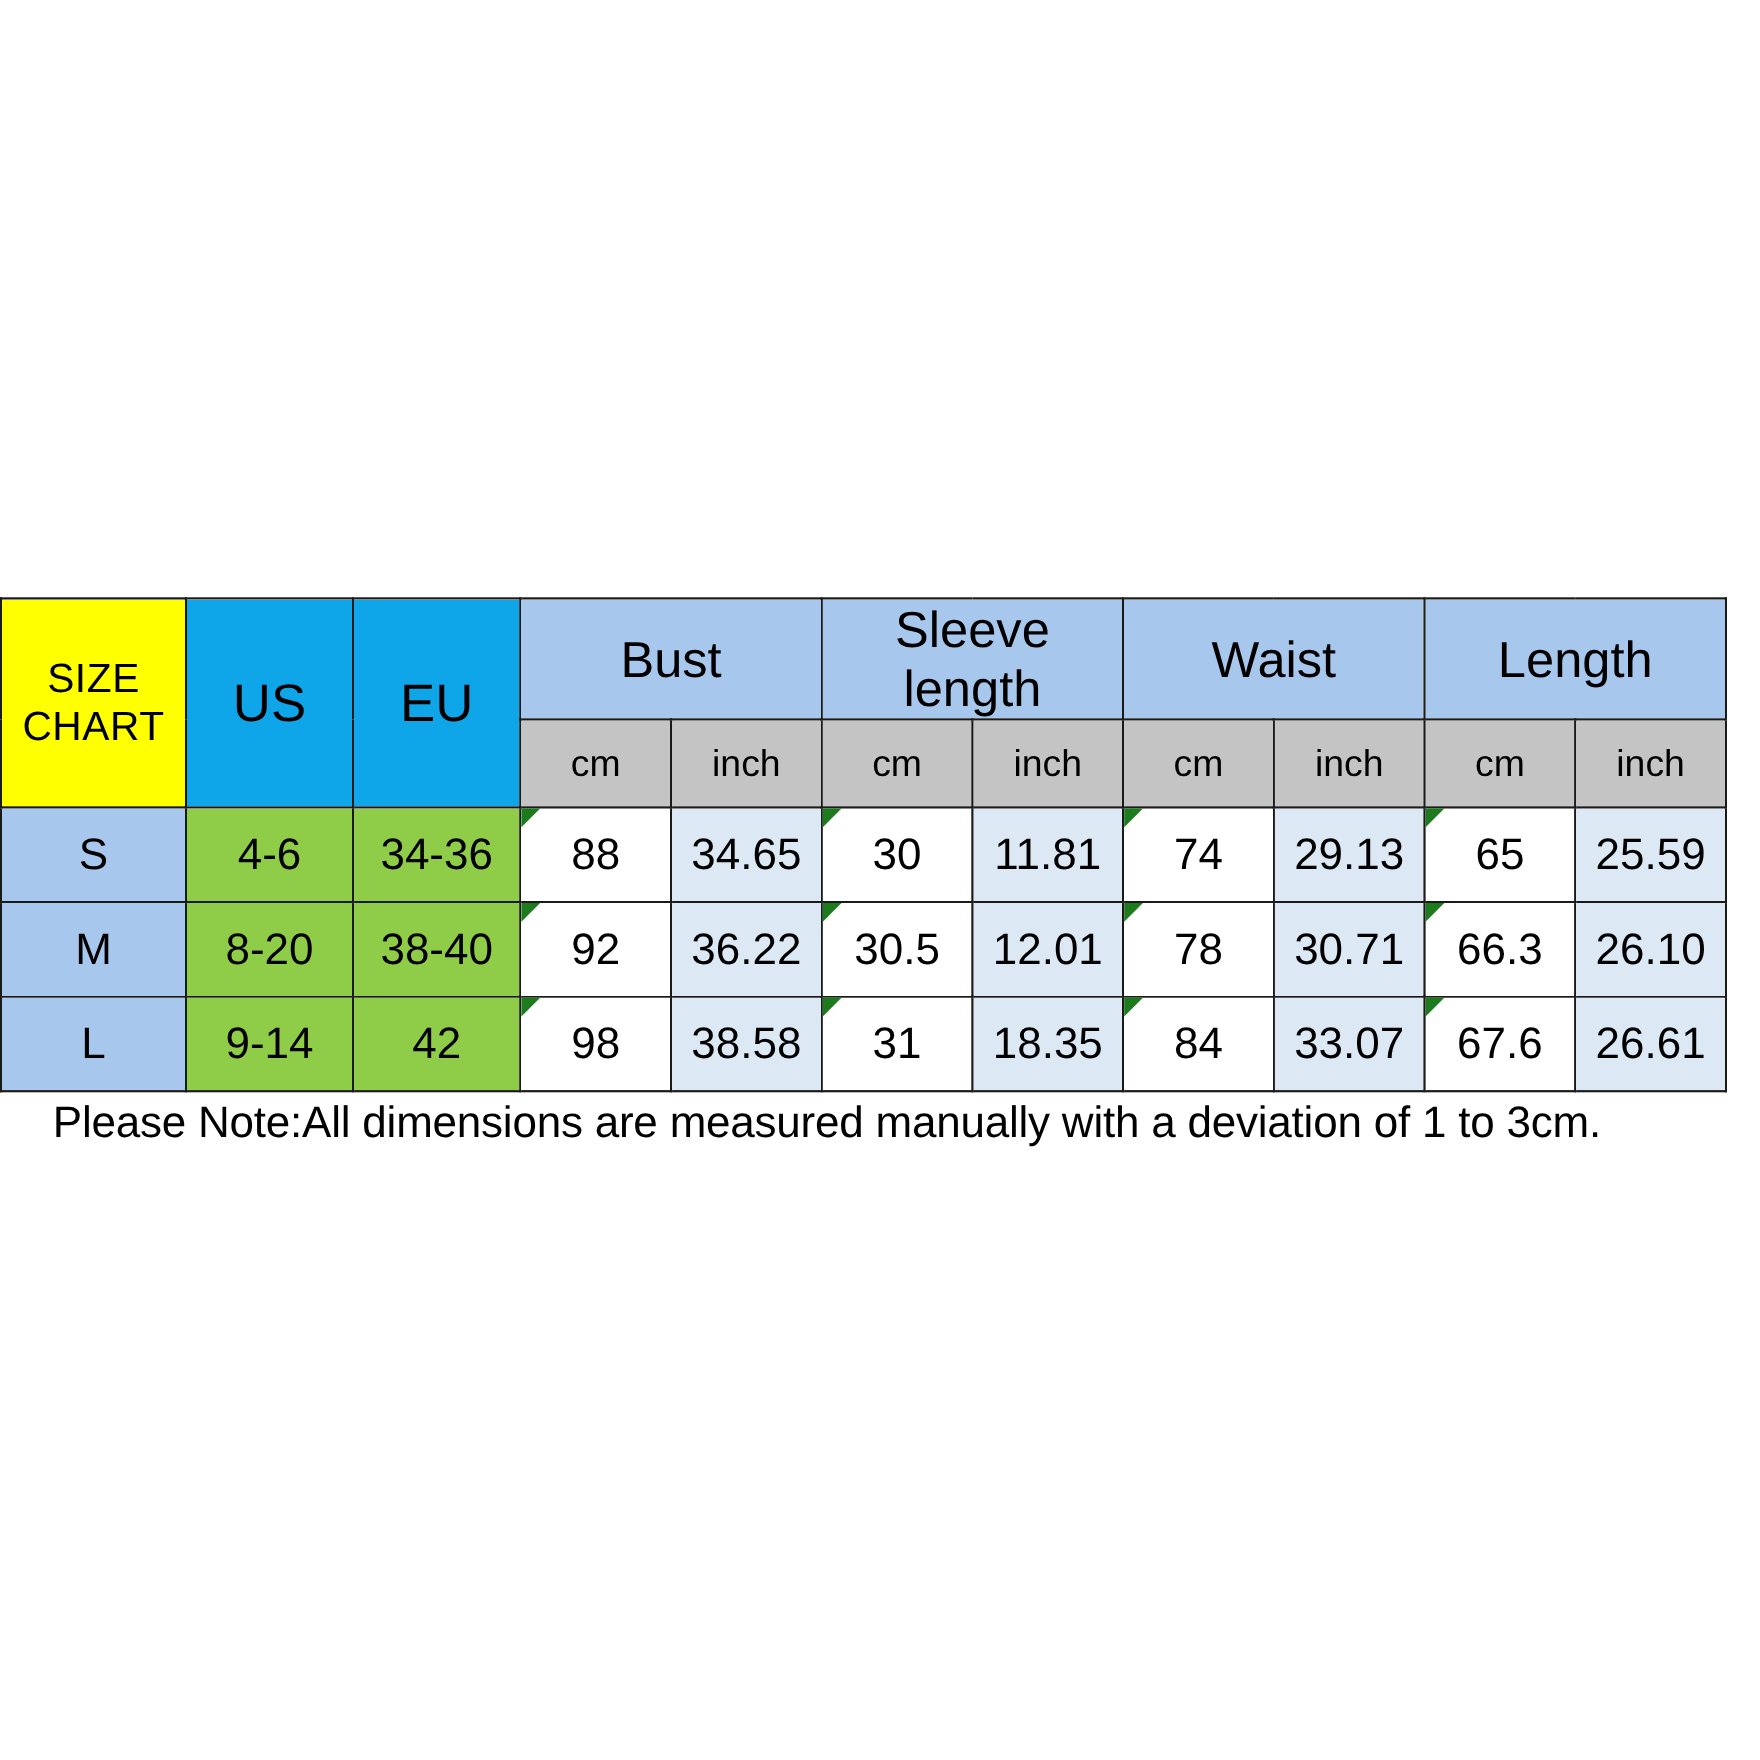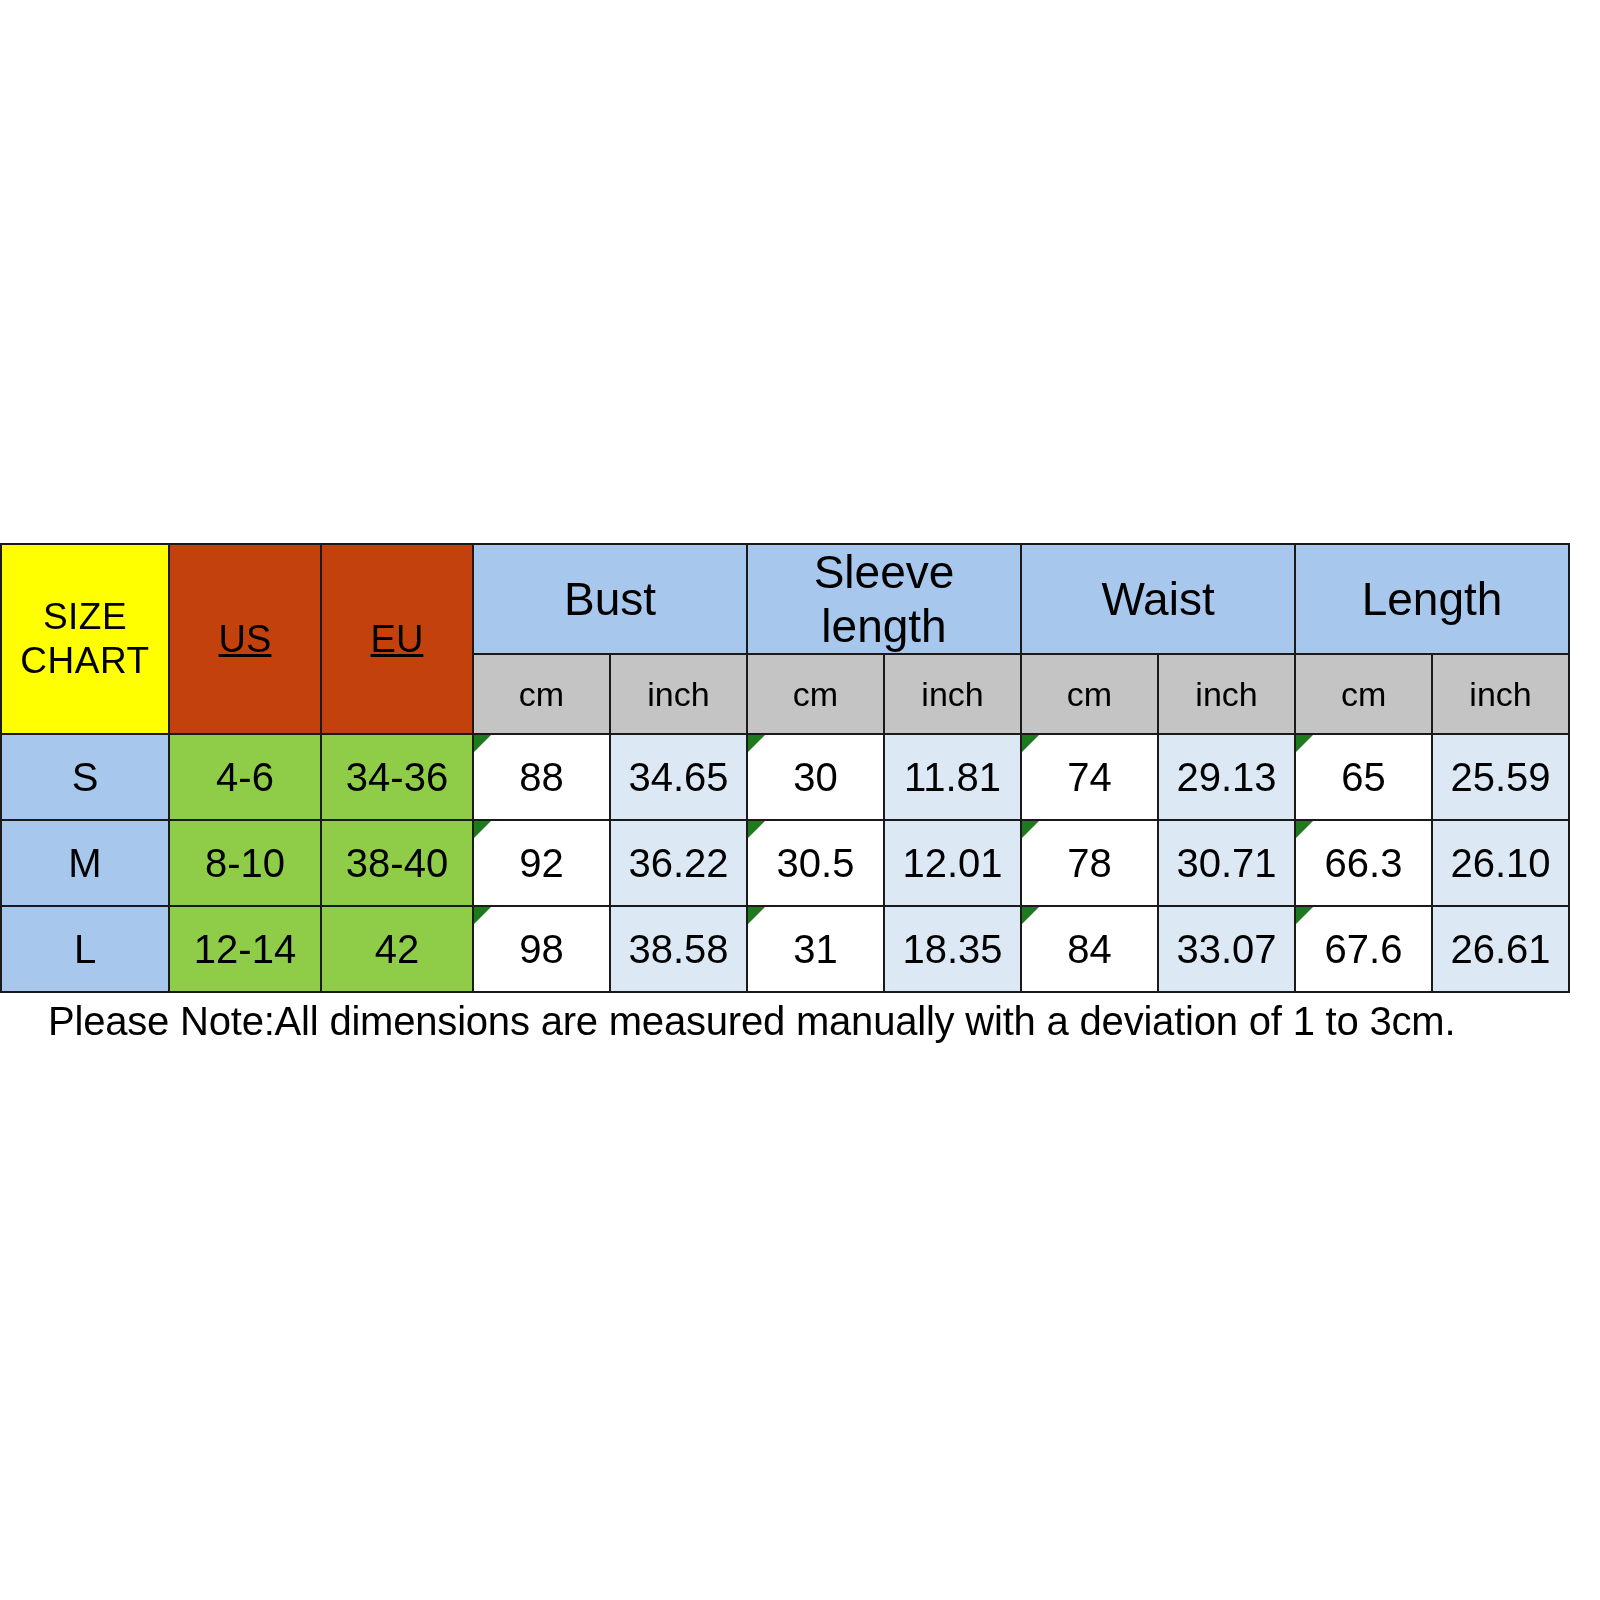--- a/index.html
+++ b/index.html
@@ -56,24 +56,23 @@
     letter-spacing: 0.5px;
   }
 
   
   .cell-grouphdr {
     background: #a7c8ec;
     font-size: 46px;
     height: 78px;
   }
   .cell-region {
-    background: #c2410c;
-    font-size: 38px;
+    background: #0ea5e9;
+    font-size: 48px;
     height: 156px;
-    text-decoration: underline;
   }
 
   
   .cell-unit {
     background: #c4c4c4;
     font-size: 34px;
     height: 78px;
   }
 
   
@@ -171,35 +170,35 @@
         <td class="cell-cm">30<span class="corner-mark"></span></td>
         <td class="cell-inch">11.81</td>
         <td class="cell-cm">74<span class="corner-mark"></span></td>
         <td class="cell-inch">29.13</td>
         <td class="cell-cm">65<span class="corner-mark"></span></td>
         <td class="cell-inch">25.59</td>
       </tr>
 
       <tr>
         <td class="cell-sizelabel">M</td>
-        <td class="cell-region-val">8-10</td>
+        <td class="cell-region-val">8-20</td>
         <td class="cell-region-val">38-40</td>
         <td class="cell-cm">92<span class="corner-mark"></span></td>
         <td class="cell-inch">36.22</td>
         <td class="cell-cm">30.5<span class="corner-mark"></span></td>
         <td class="cell-inch">12.01</td>
         <td class="cell-cm">78<span class="corner-mark"></span></td>
         <td class="cell-inch">30.71</td>
         <td class="cell-cm">66.3<span class="corner-mark"></span></td>
         <td class="cell-inch">26.10</td>
       </tr>
 
       <tr>
         <td class="cell-sizelabel">L</td>
-        <td class="cell-region-val">12-14</td>
+        <td class="cell-region-val">9-14</td>
         <td class="cell-region-val">42</td>
         <td class="cell-cm">98<span class="corner-mark"></span></td>
         <td class="cell-inch">38.58</td>
         <td class="cell-cm">31<span class="corner-mark"></span></td>
         <td class="cell-inch">18.35</td>
         <td class="cell-cm">84<span class="corner-mark"></span></td>
         <td class="cell-inch">33.07</td>
         <td class="cell-cm">67.6<span class="corner-mark"></span></td>
         <td class="cell-inch">26.61</td>
       </tr>

